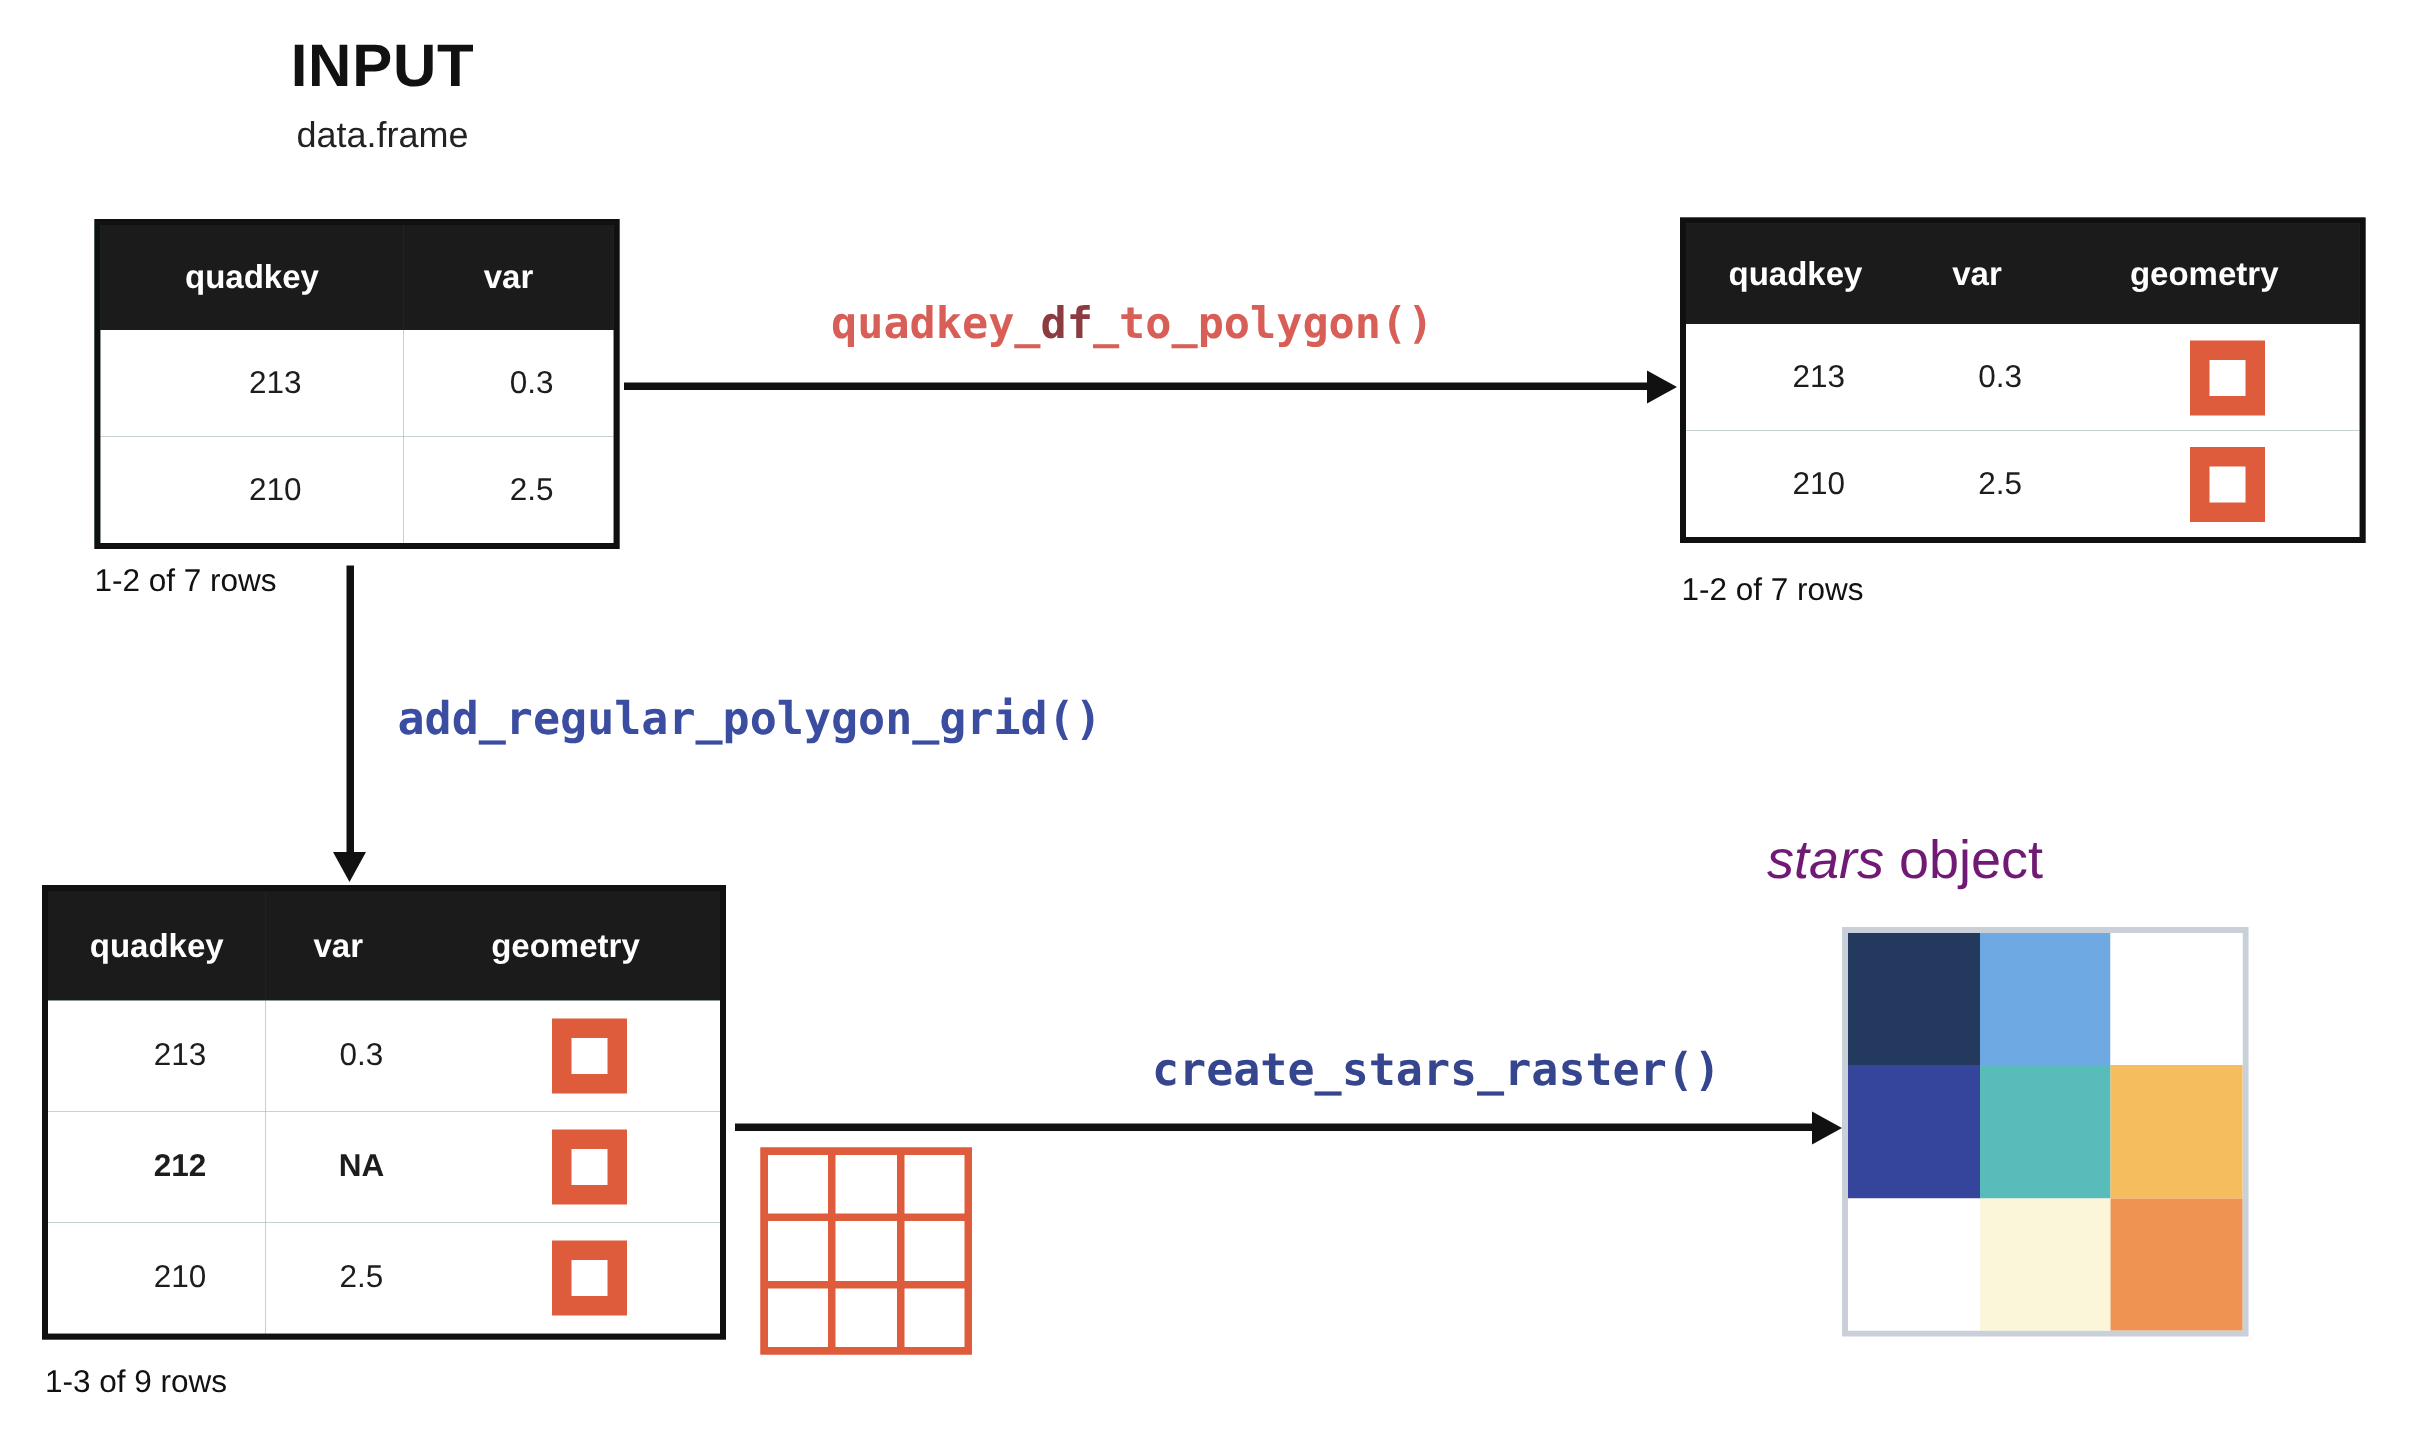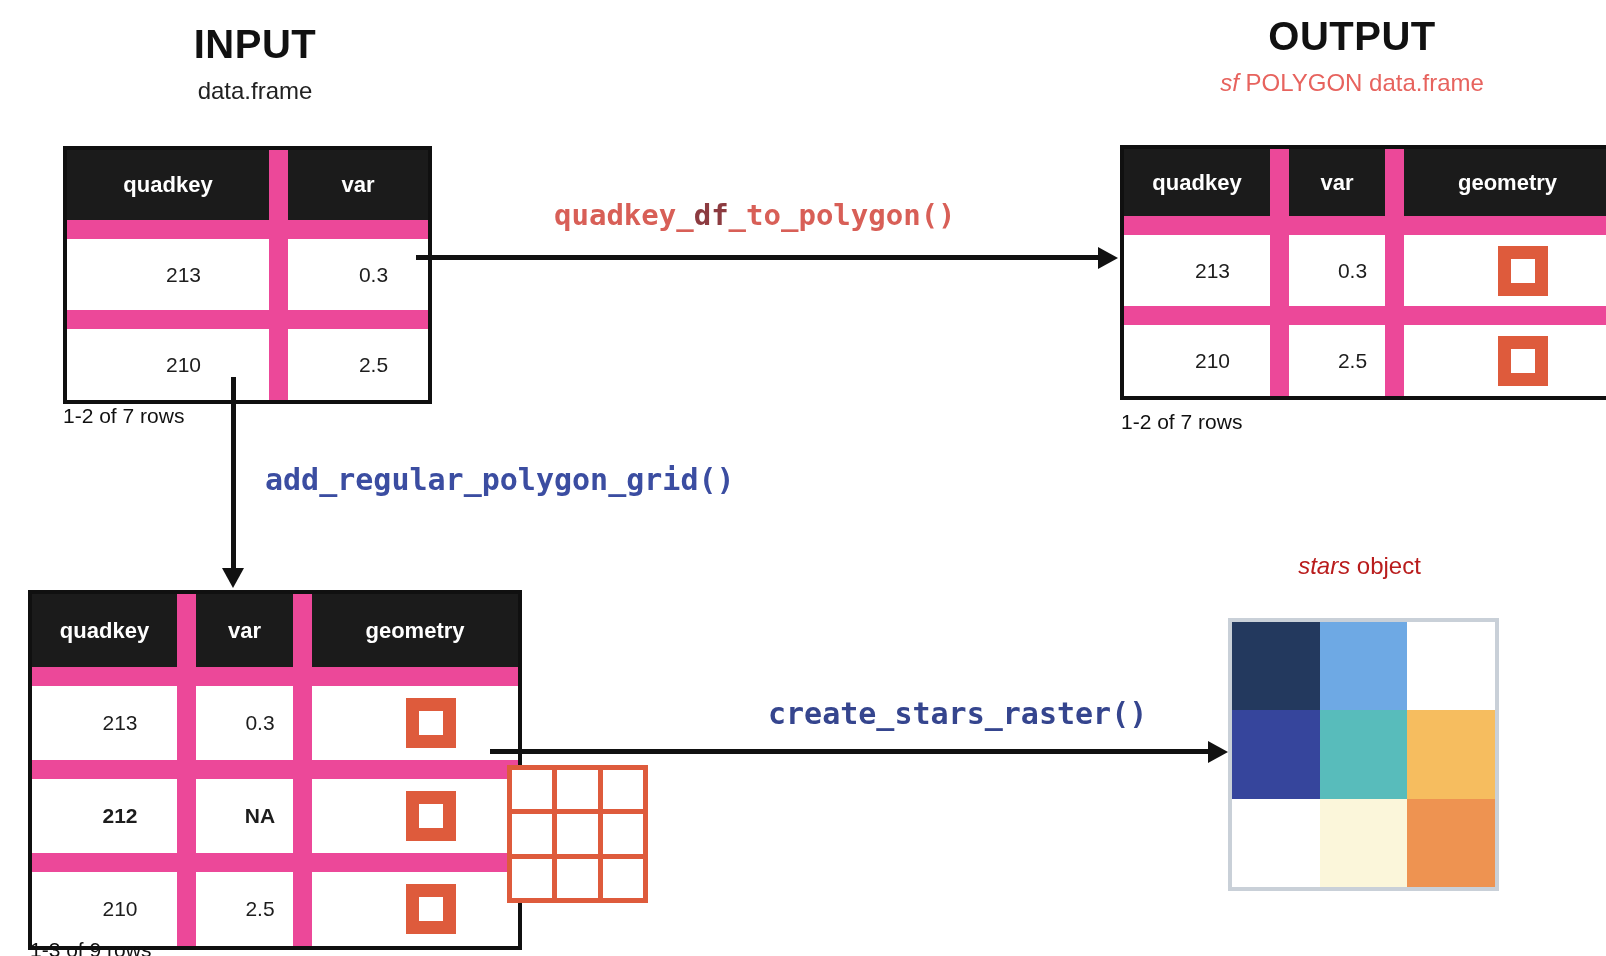--- a/index.html
+++ b/index.html
@@ -7,31 +7,31 @@
           font-family:"Liberation Sans",sans-serif;color:#1d1d1d;}
 
   
   .hgroup{position:absolute;text-align:center;}
   .big-title{font-size:40px;font-weight:800;letter-spacing:.5px;color:#111;}
   .subtitle{font-size:24px;font-weight:400;color:#222;margin-top:10px;white-space:pre;}
   .subtitle-red{color:#e7635e;}
   .ital{font-style:italic;}
 
   
-  .tbl{position:absolute;display:grid;gap:19px;background:#ec4899;border:4px solid #101010;box-sizing:content-box;}
+  .tbl{position:absolute;display:grid;gap:0;background:#14532d;border:4px solid #101010;box-sizing:content-box;}
   .tbl .th{background:#1b1b1b;color:#ffffff;font-weight:bold;font-size:22px;
            display:flex;align-items:center;justify-content:center;}
   .tbl .td{background:#ffffff;color:#1d1d1d;font-size:21px;
            display:flex;align-items:center;justify-content:center;padding-left:31px;}
   .tbl .td.b{font-weight:bold;}
   #input-table{left:63px;top:146px;grid-template-columns:202px 140px;grid-template-rows:70px 71px 71px;}
   #output-table{left:1120px;top:145px;grid-template-columns:146px 96px 207px;grid-template-rows:67px 71px 71px;}
   #mid-table{left:28px;top:590px;grid-template-columns:145px 97px 206px;grid-template-rows:73px 74px 74px 74px;}
 
-  .caption{position:absolute;font-size:21px;color:#111;margin-top:28px;}
+  .caption{position:absolute;font-size:21px;color:#111;}
 
   
   .sq{display:inline-block;width:50px;height:50px;box-sizing:border-box;
       border:13px solid #de5b3c;background:#ffffff;}
 
   
   .hline{position:absolute;height:5px;background:#111;}
   .vline{position:absolute;width:5px;background:#111;}
   .head-right{position:absolute;width:0;height:0;border-top:11px solid transparent;
               border-bottom:11px solid transparent;border-left:20px solid #111;}
@@ -45,22 +45,22 @@
   #fn-add-grid{left:265px;top:462px;font-size:30px;color:#3b4da1;}
   #fn-create-raster{left:768px;top:696px;font-size:30px;color:#35458e;}
 
   
   #grid-icon{position:absolute;left:507px;top:765px;width:141px;height:138px;box-sizing:border-box;
              background:#de5b3c;border:5px solid #de5b3c;display:grid;
              grid-template-columns:repeat(3,1fr);grid-template-rows:repeat(3,1fr);gap:5px;}
   #grid-icon .cell{background:#ffffff;}
 
   
-  #stars-title{position:absolute;left:1178px;top:552px;width:363px;text-align:center;
-               font-size:24px;color:#b91c1c;white-space:pre;}
+  #stars-title{position:absolute;left:1178px;top:552px;width:363px;
+               font-size:36px;color:#701a75;white-space:pre;}
   #stars-raster{position:absolute;left:1228px;top:618px;width:263px;height:265px;box-sizing:content-box;
                 border:4px solid #c9d0d8;display:grid;
                 grid-template-columns:repeat(3,1fr);grid-template-rows:repeat(3,1fr);}
 </style>
 </head>
 <body>
 
 <div id="canvas">
 
   <div class="hgroup" style="left:60px;top:22px;width:390px;">
@@ -75,24 +75,20 @@
       <div class="td">0.3</div>
       <div class="td">210</div>
       <div class="td">2.5</div>
     </div>
   <div class="caption" style="left:63px;top:376px;">1-2 of 7 rows</div>
 
   <div class="hline" style="left:416px;top:255px;width:684px;"></div>
   <div class="head-right" style="left:1098px;top:247px;"></div>
   <div id="fn-to-polygon" class="fn"><span>quadkey_</span><span class="hl">df</span><span>_to_polygon()</span></div>
 
-  <div class="hgroup" style="left:1110px;top:14px;width:484px;">
-    <div class="big-title">OUTPUT</div>
-    <div class="subtitle subtitle-red"><span class="ital">sf</span><span> POLYGON data.frame</span></div>
-  </div>
 
   <div id="output-table" class="tbl">
       <div class="th">quadkey</div>
       <div class="th">var</div>
       <div class="th">geometry</div>
       <div class="td">213</div>
       <div class="td">0.3</div>
       <div class="td">
         <span class="sq"></span>
       </div>

